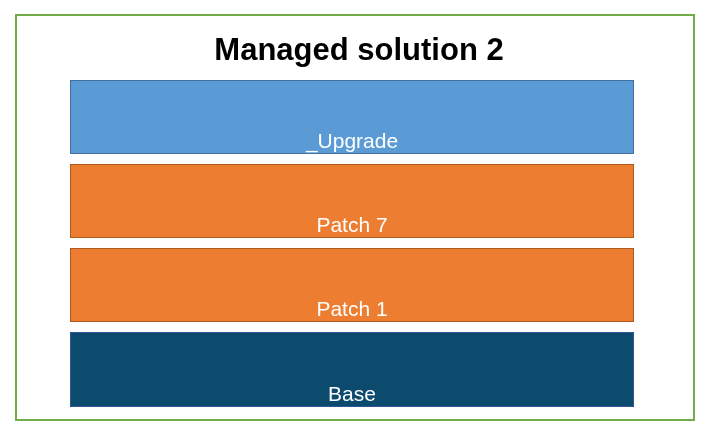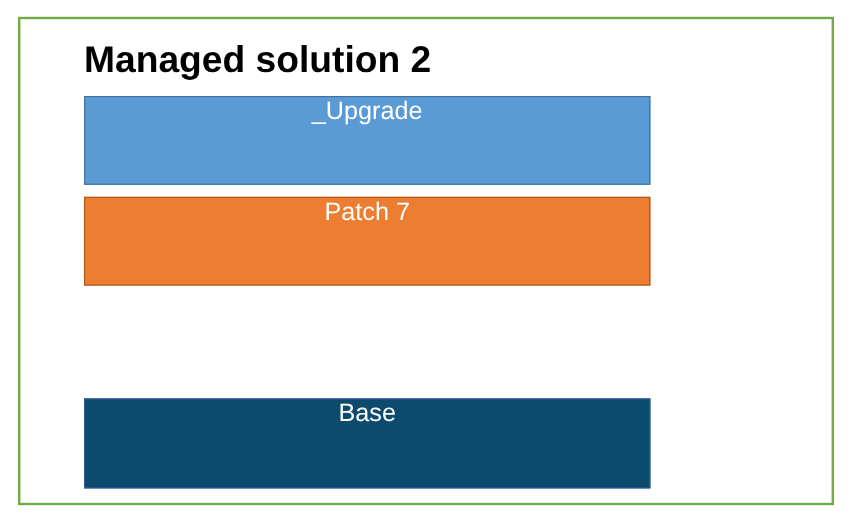--- a/index.html
+++ b/index.html
@@ -23,37 +23,37 @@
     height: 407px;
     box-sizing: border-box;
     border: 2px solid #70AD47; 
     background: #ffffff;
   }
   .title {
     position: absolute;
     left: 70px;
     top: 30px;
     width: 578px;
-    text-align: left;
+    text-align: center;
     font-size: 31px;
     font-weight: 700;
     color: #000000;
     letter-spacing: 0px;
     line-height: 40px;
     white-space: nowrap;
   }
   .layer {
     position: absolute;
     left: 70px;
-    width: 472px;
+    width: 564px;
     height: 74px;
     box-sizing: border-box;
     border: 1px solid transparent; 
     display: flex;
-    align-items: flex-start;
+    align-items: flex-end;
     justify-content: center;
   }
   .layer-label {
     color: #ffffff;
     font-size: 21px;
     font-weight: 400;
     white-space: nowrap;
   }
   .layer-upgrade { top: 80px; }
   .layer-patch2  { top: 164px; }
@@ -69,17 +69,20 @@
   <div class="title">Managed solution 2</div>
 
   <div class="layer layer-upgrade" style="background-color: rgb(91, 155, 213); border-color: rgb(65, 113, 156);">
     <span class="layer-label">_Upgrade</span>
   </div>
 
   <div class="layer layer-patch2" style="background-color: rgb(237, 125, 49); border-color: rgb(174, 90, 33);">
     <span class="layer-label">Patch 7</span>
   </div>
 
+  <div class="layer layer-patch1" style="background-color: rgb(237, 125, 49); border-color: rgb(174, 90, 33);">
+    <span class="layer-label">Patch 1</span>
+  </div>
 
   <div class="layer layer-base" style="background-color: #0c4a6e; border-color: rgb(47, 85, 151);">
     <span class="layer-label">Base</span>
   </div>
 </div>
 
 </body></html>

